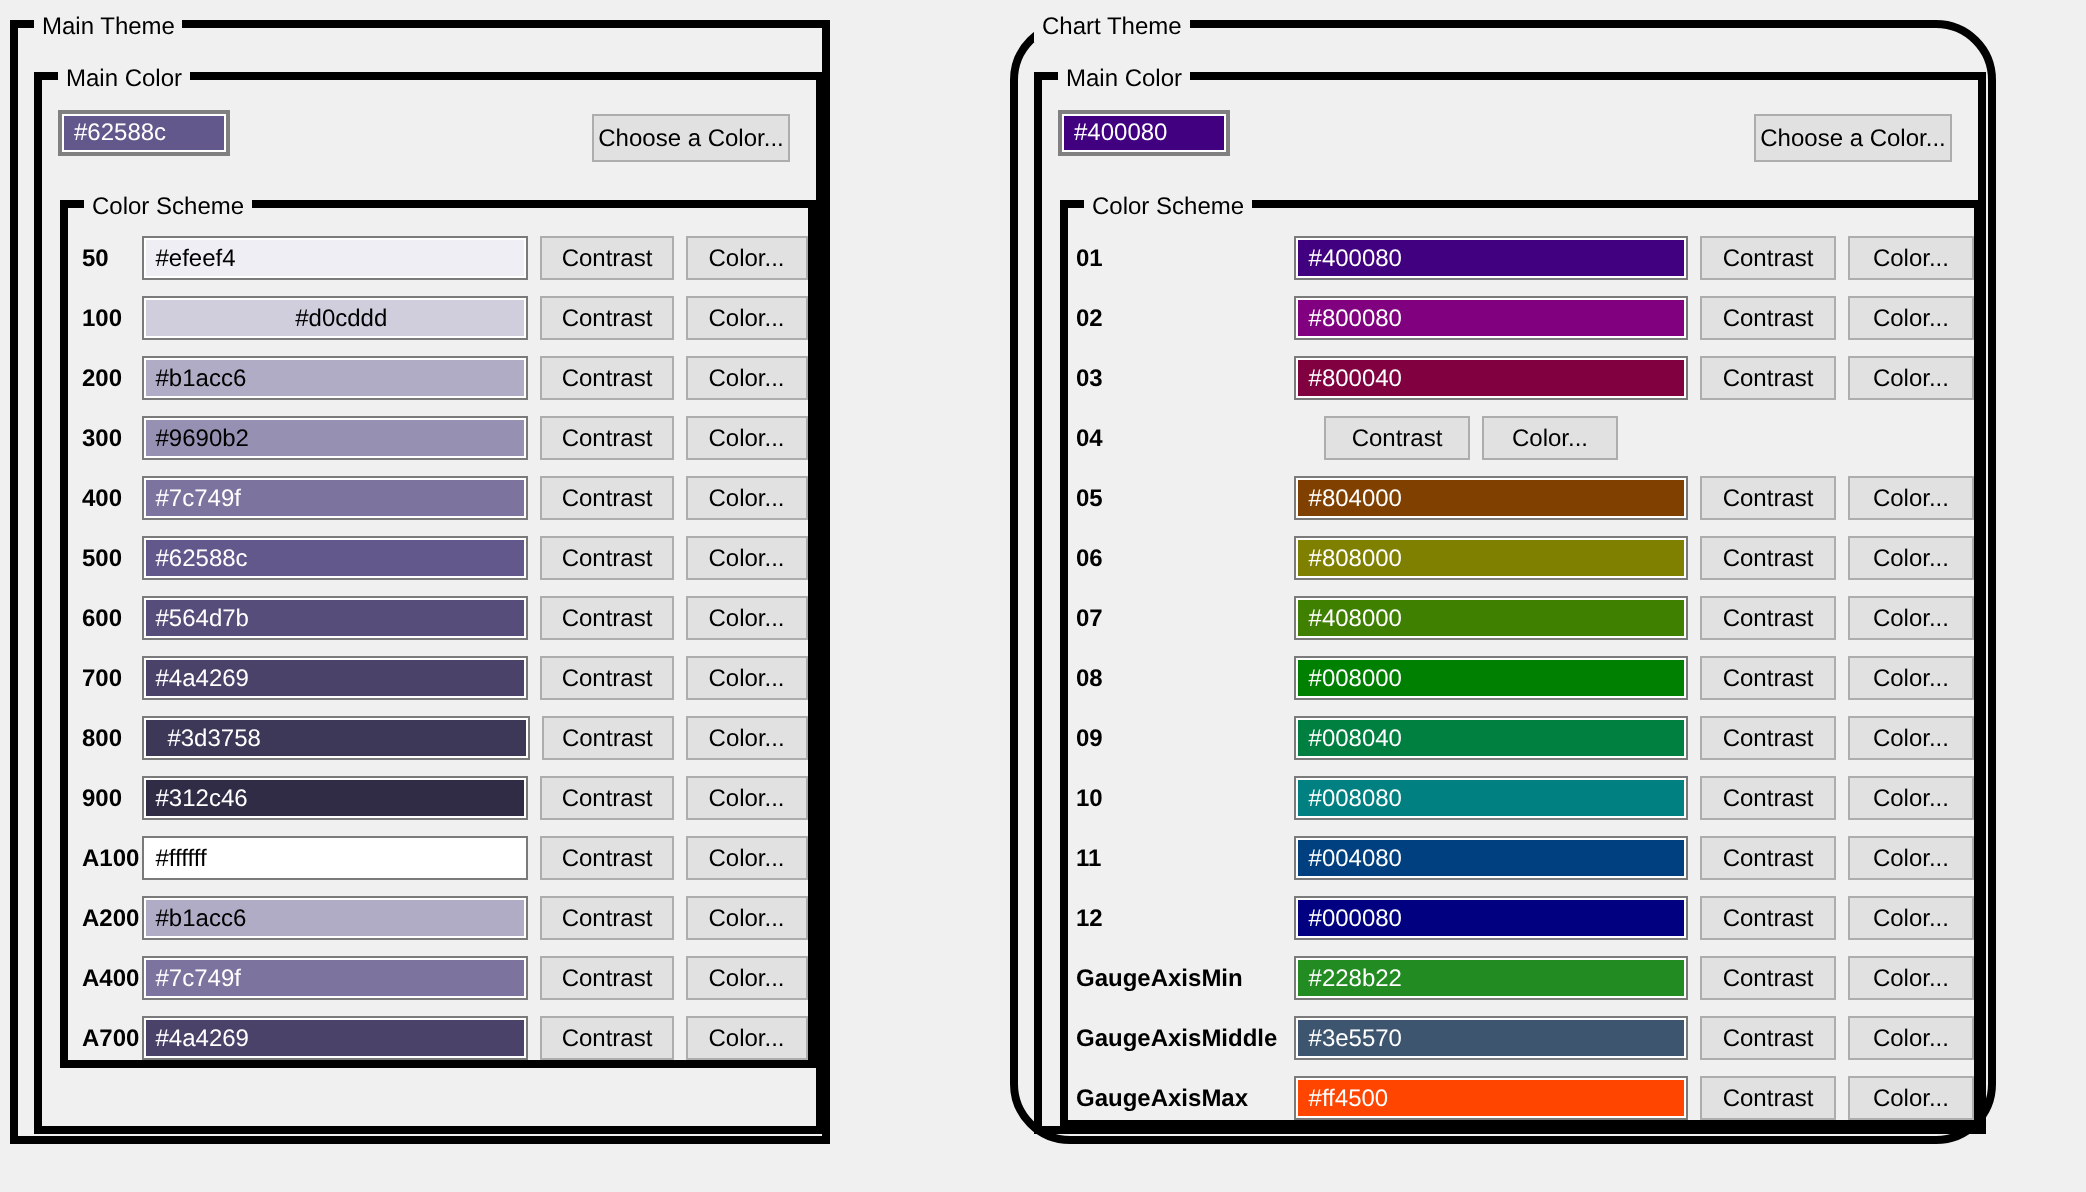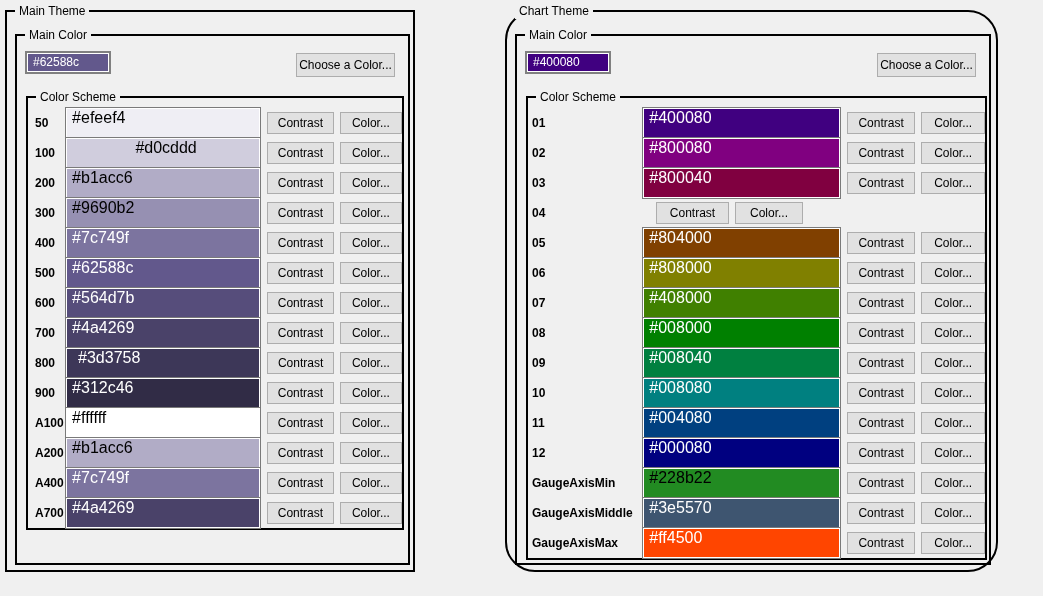--- a/index.html
+++ b/index.html
@@ -2,21 +2,21 @@
 <html><head>
 <meta charset="utf-8">
 <style>
   html, body { margin:0; padding:0; background:#f0f0f0; }
   .screen {
     position:relative; width:1043px; height:596px;
     background:#f0f0f0; overflow:hidden;
     font-family:"Liberation Sans", sans-serif;
     -webkit-font-smoothing:antialiased;
   }
-  .groupbox { position:absolute; border:2px solid #000000; box-sizing:border-box; }
+  .groupbox { position:absolute; border:4px solid #000000; box-sizing:border-box; }
   .gb-label {
     position:absolute; top:-9px; left:8px; padding:0 4px;
     background:#f0f0f0; font-size:12px; line-height:16px; color:#000;
     white-space:nowrap;
   }
   
   .panel0.outer { left:5px;  top:10px; width:410px; height:562px; }
   .panel1.outer { left:505px; top:10px; width:493px; height:562px;border-radius:30px; }
   .maincolor-box { position:absolute; left:8px; top:22px; height:531px; }
   .panel0 .maincolor-box { width:395px; }
@@ -38,23 +38,23 @@
     padding:0; display:inline-block; line-height:20px; cursor:default;
     white-space:nowrap;
   }
   .choose-btn { position:absolute; top:17px; right:13px; width:99px; height:24px; line-height:22px; }
 
   .row { display:flex; align-items:center; height:22px; margin-bottom:8px; }
   .row-label { font-weight:bold; font-size:12px; color:#000; line-height:22px; white-space:nowrap; }
   .panel0 .row-label { width:33px; }
   .panel1 .row-label { width:118px; }
   .row-swatch {
-    box-sizing:border-box; height:32px; border:1px solid #7a7a7a;
+    box-sizing:border-box; height:22px; border:1px solid #7a7a7a;
     box-shadow:inset 0 0 0 1px #ffffff;
-    font-size:16px; line-height:20px; padding-left:6px;
+    font-size:12px; line-height:20px; padding-left:6px;
     white-space:nowrap; overflow:hidden;
   }
   .panel0 .row-swatch { width:214px; }
   .panel1 .row-swatch { width:212px; }
   .btn-contrast { width:73px; height:22px; margin-left:6px;text-align:center; }
   .btn-color    { width:68px; height:22px; margin-left:6px; }
 </style>
 </head>
 <body>
 
@@ -263,21 +263,21 @@
 
   <div class="row">
     <span class="row-label">12</span>
     <div class="row-swatch" style="background: rgb(0, 0, 128); color: rgb(255, 255, 255);">#000080</div>
     <button class="btn btn-contrast">Contrast</button>
     <button class="btn btn-color">Color...</button>
   </div>
 
   <div class="row">
     <span class="row-label">GaugeAxisMin</span>
-    <div class="row-swatch" style="background: rgb(34, 139, 34); color: #000000;">#228b22</div>
+    <div class="row-swatch" style="background: rgb(34, 139, 34); color: #ffffff;">#228b22</div>
     <button class="btn btn-contrast">Contrast</button>
     <button class="btn btn-color">Color...</button>
   </div>
 
   <div class="row">
     <span class="row-label">GaugeAxisMiddle</span>
     <div class="row-swatch" style="background: rgb(62, 85, 112); color: rgb(255, 255, 255);">#3e5570</div>
     <button class="btn btn-contrast">Contrast</button>
     <button class="btn btn-color">Color...</button>
   </div>

